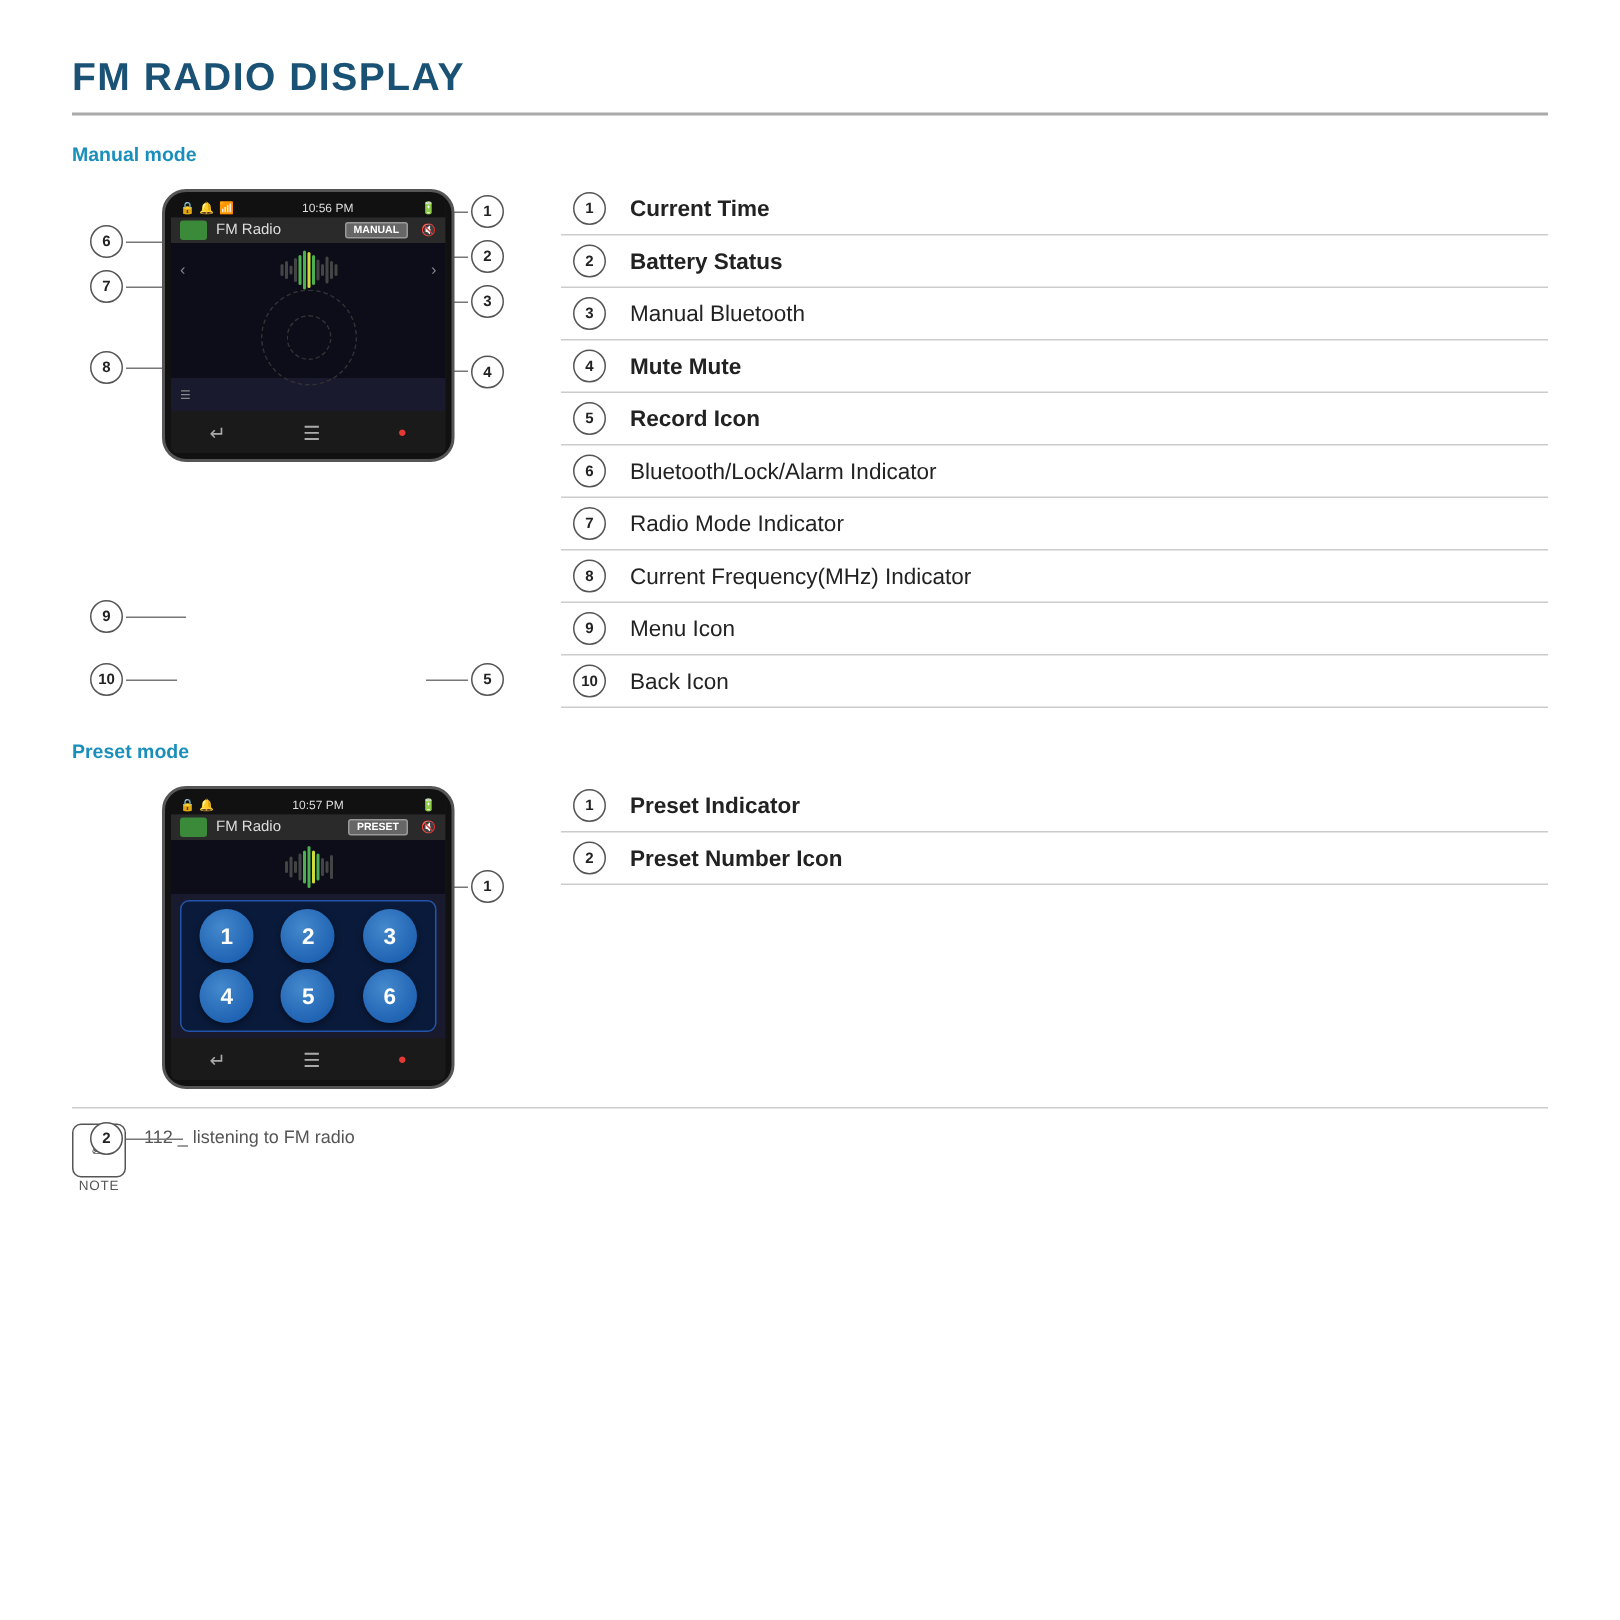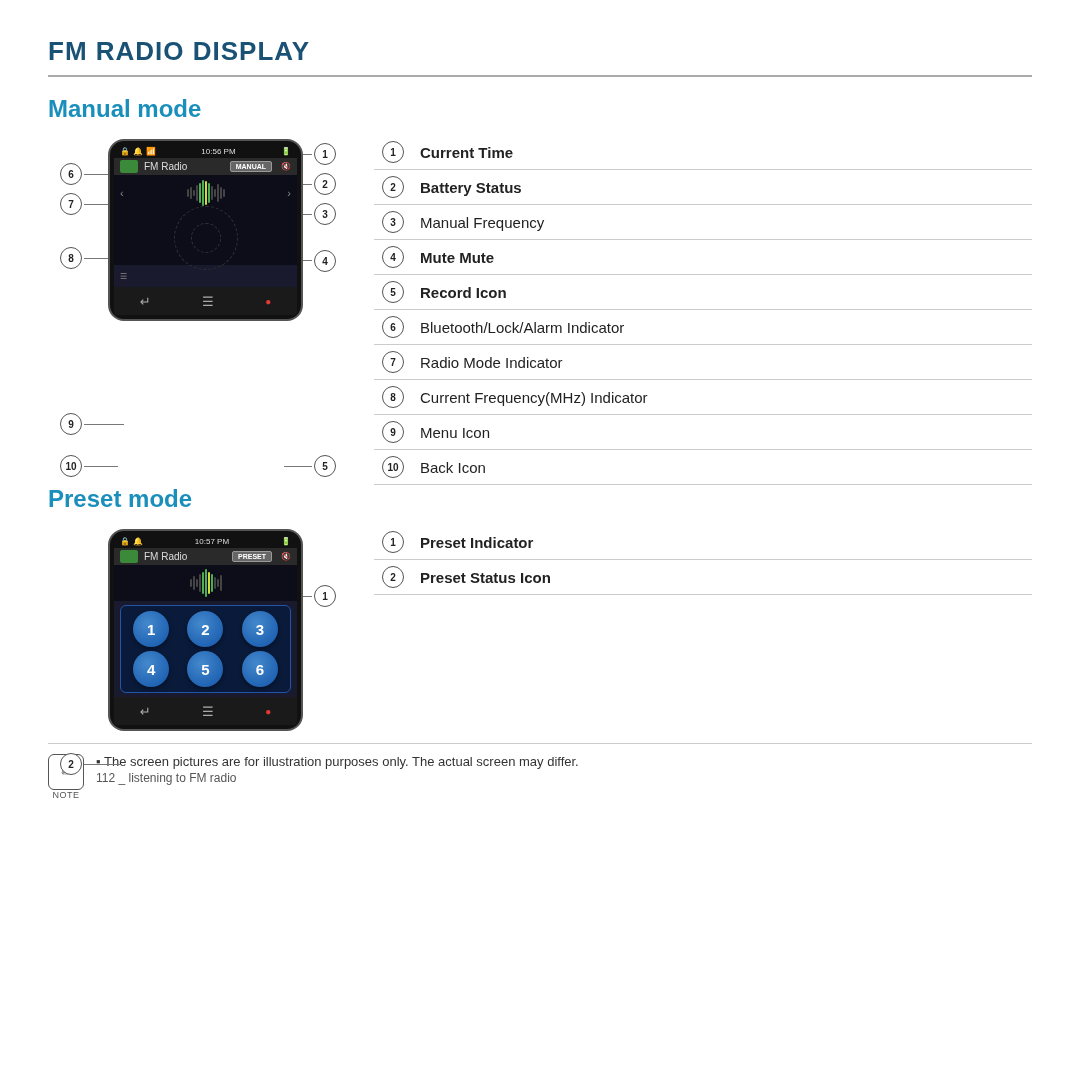--- a/index.html
+++ b/index.html
@@ -25,21 +25,21 @@
       font-size: 26px;
       font-weight: 900;
       color: #1a5276;
       letter-spacing: 1px;
       border-bottom: 2px solid #aaa;
       padding-bottom: 8px;
       margin-bottom: 18px;
     }
 
     .section-title {
-      font-size: 24px;
+      font-size: 13px;
       font-weight: 700;
       color: #1a8fbb;
       margin-bottom: 12px;
     }
 
     .right-col {
       flex: 1;
     }
 
     
@@ -461,21 +461,21 @@
       </td>
       <td>
         <span class="legend-label bold">Battery Status</span>
       </td>
     </tr>
               <tr>
       <td class="legend-num-cell">
         <span class="legend-num">3</span>
       </td>
       <td>
-        <span class="legend-label ">Manual Frequency</span>
+        <span class="legend-label ">Manual Bluetooth</span>
       </td>
     </tr>
               <tr>
       <td class="legend-num-cell">
         <span class="legend-num">4</span>
       </td>
       <td>
         <span class="legend-label bold">Mute Mute</span>
       </td>
     </tr>
@@ -526,21 +526,21 @@
       <td>
         <span class="legend-label ">Back Icon</span>
       </td>
     </tr>
             </tbody>
         </table>
       </div>
     </div>
   </div>
 
-  <div style="margin-top:0;">
+  <div style="margin-top:21px;">
     <div class="section-title">Preset mode</div>
 
     <div class="device-section">
 
       <div class="device-callouts" style="width:280px; position:relative; margin-left:10px;">
 
         <div class="callout-num" style="right:2px; top:60px;">
             <span>1</span>
           </div>
         <div style="position:absolute; right:26px; top:71px; width:28px; height:1px; background:#777;"></div>
@@ -613,41 +613,37 @@
       </td>
       <td>
         <span class="legend-label bold">Preset Indicator</span>
       </td>
     </tr>
               <tr>
       <td class="legend-num-cell">
         <span class="legend-num">2</span>
       </td>
       <td>
-        <span class="legend-label bold">Preset Status Icon</span>
+        <span class="legend-label bold">Preset Number Icon</span>
       </td>
     </tr>
             </tbody>
         </table>
       </div>
     </div>
   </div>
 
   <div class="note-section">
     <div style="display:flex; flex-direction:column; align-items:center;">
       <div class="note-icon">
         <span class="note-icon-inner">✏</span>
       </div>
       <div class="note-label">NOTE</div>
     </div>
     <div>
-      <div class="note-text">
-        <span>▪</span>
-        <span>The screen pictures are for illustration purposes only. The actual screen may differ.</span>
-      </div>
       <div class="page-footer">
         <span class="page-num">112</span>
         <span>_ listening to FM radio</span>
       </div>
     </div>
   </div>
 
 </div>
 
 </body></html>

